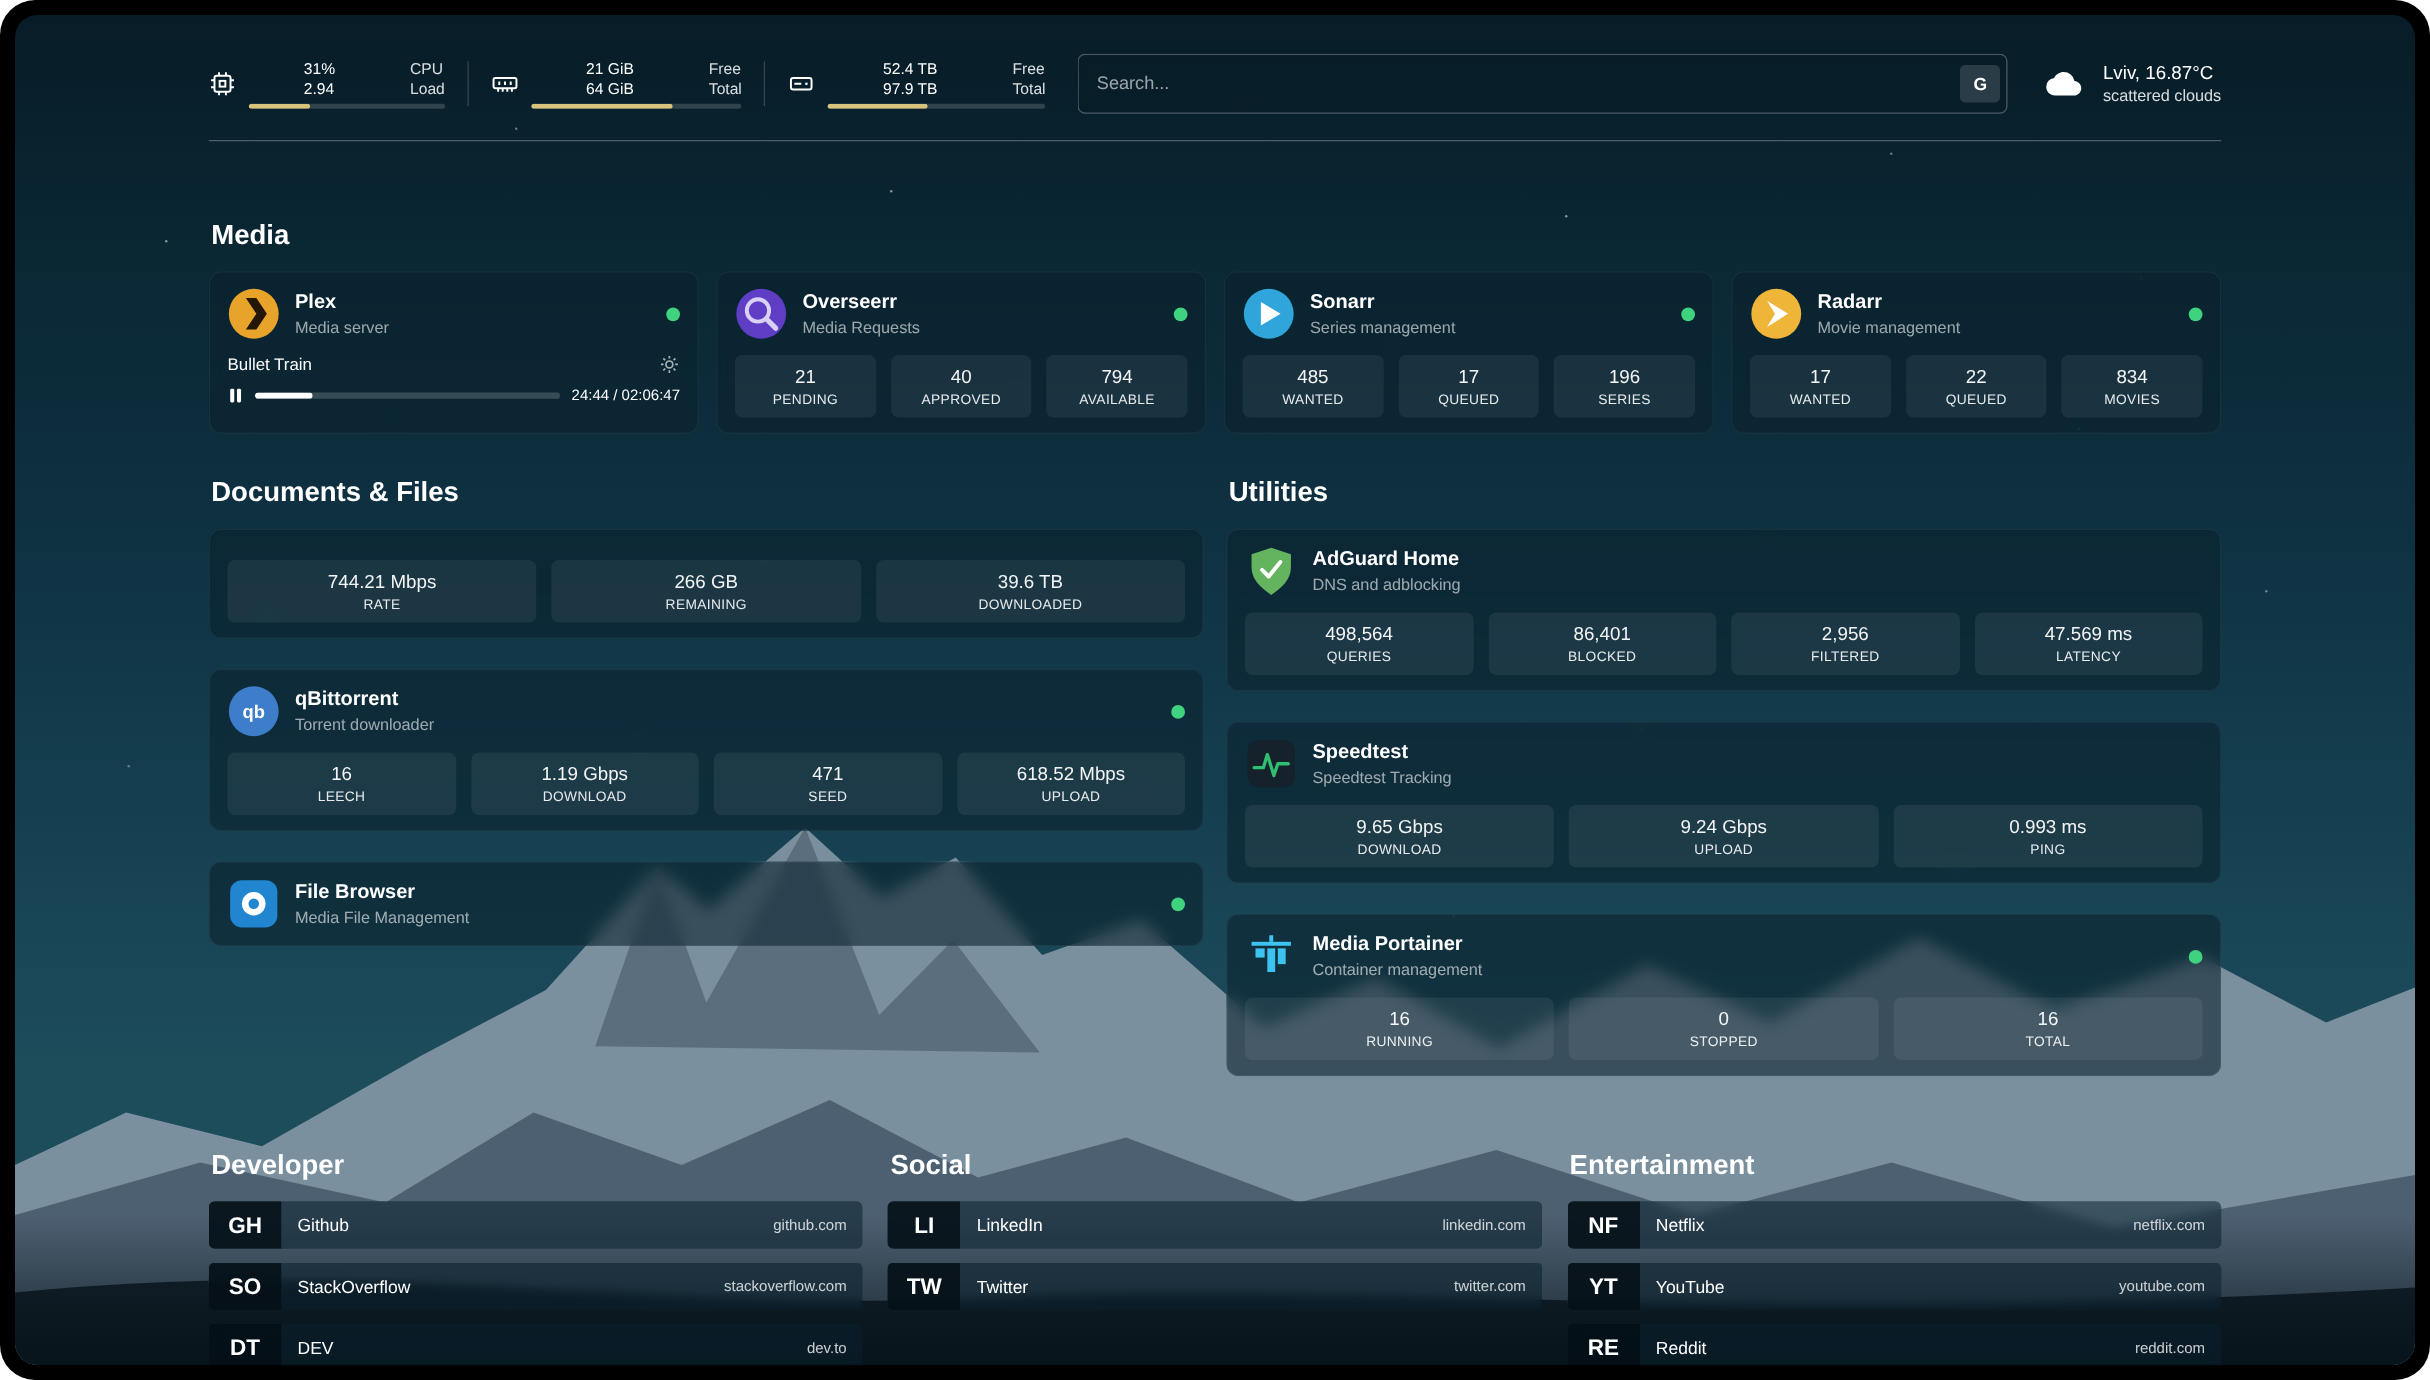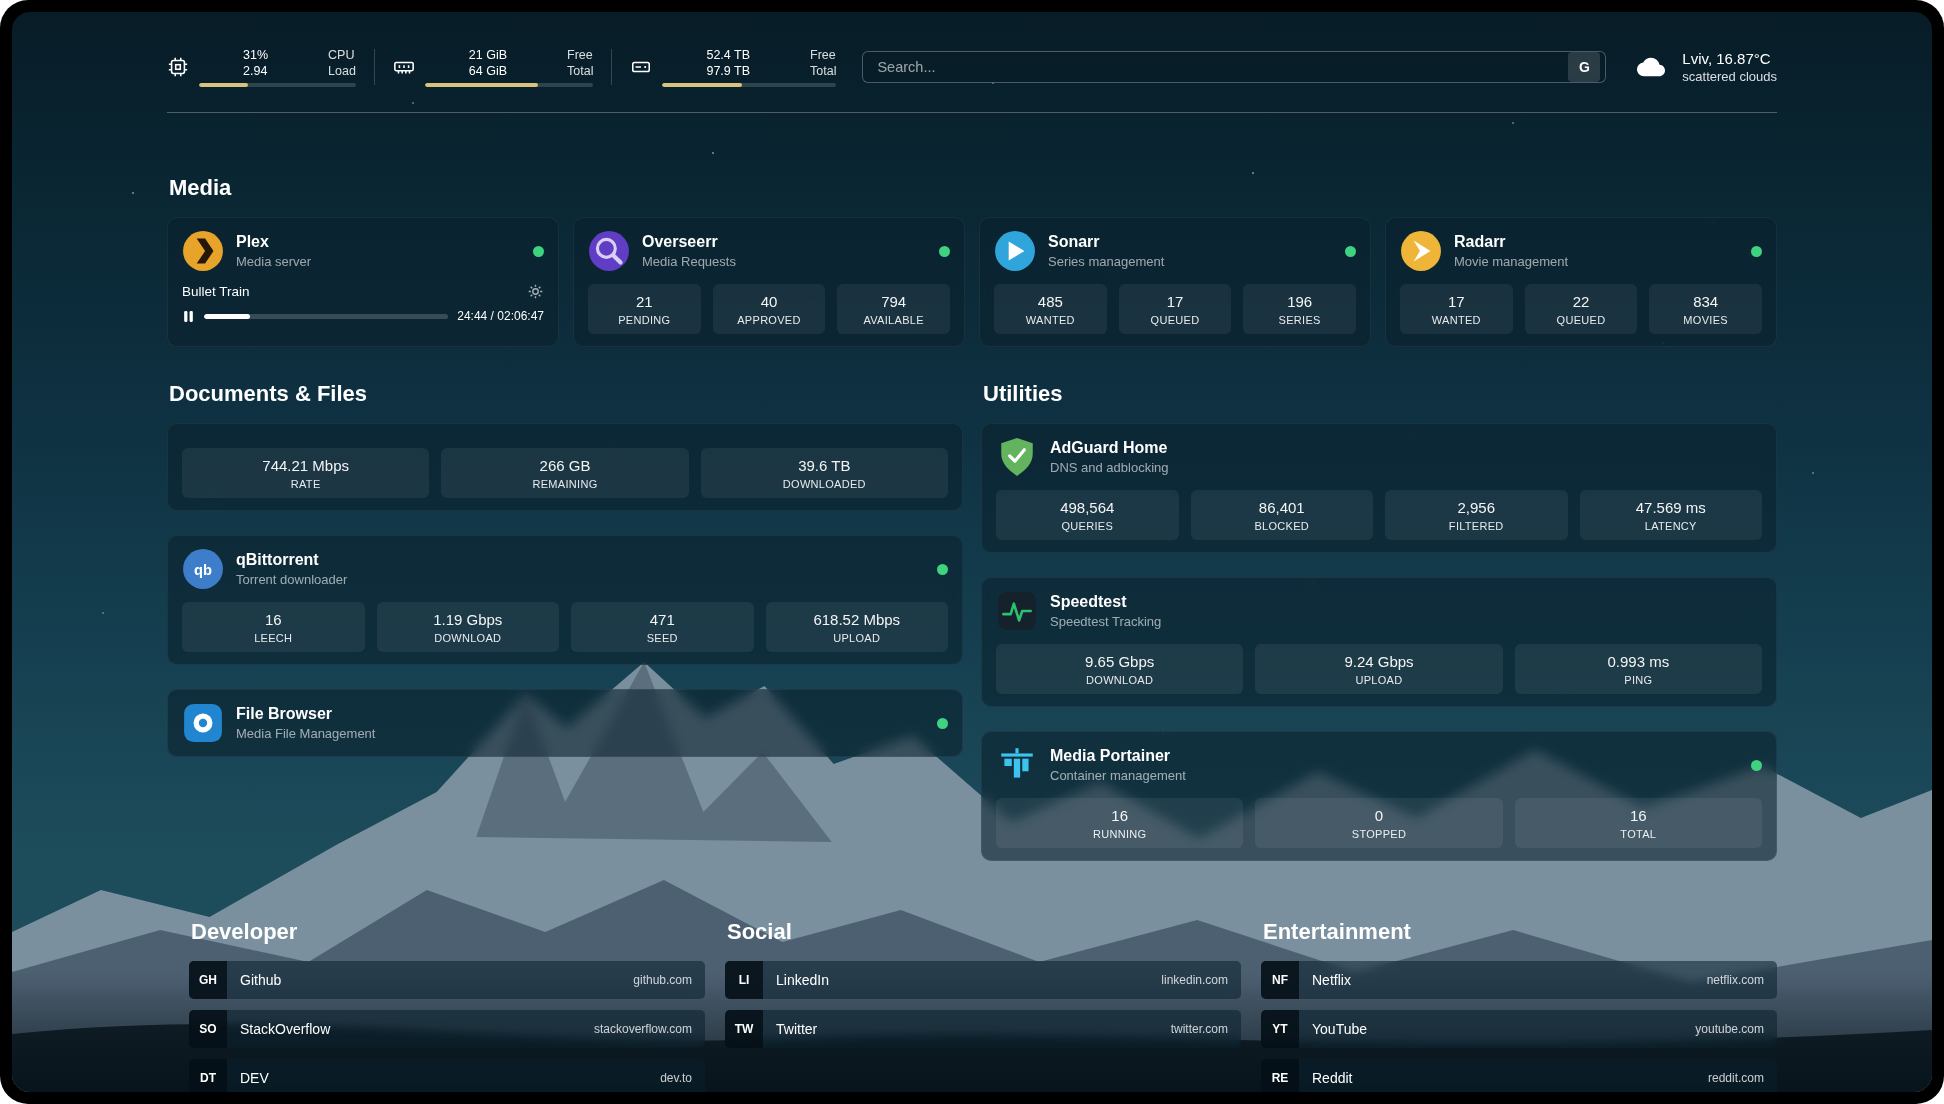--- a/index.html
+++ b/index.html
@@ -31,21 +31,21 @@
   .resources { display:flex; align-items:center; gap:18px; }
   .resource { display:flex; align-items:center; gap:10px; }
   .res-icon svg { width:22px; height:22px; display:block; }
   .res-main { min-width:86px; }
   .res-cols { display:flex; gap:16px; font-size:12.5px; line-height:1.3; }
   .res-col { display:flex; flex-direction:column;margin-left:44px; }
   .res-col.dim { color:rgba(255,255,255,.85); }
   .res-bar { margin-top:4px; height:4px; border-radius:2px; background:rgba(255,255,255,.16); overflow:hidden; }
   .res-fill { height:100%; border-radius:2px; background:var(--resource-bar,#d8c37c); }
   .res-divider { width:1px; height:36px; background:rgba(255,255,255,.18); }
-  .search-wrap { flex:1; display:flex; align-items:center; height:32px; padding:0 5px 0 14px;
+  .search-wrap { flex:1; display:flex; align-items:center; height:48px; padding:0 5px 0 14px;
     background:rgba(8,28,38,.55); border:1px solid rgba(255,255,255,.28); border-radius:6px; backdrop-filter:blur(4px); }
   .search-input { flex:1; background:transparent; border:none; outline:none; color:#fff; font-size:14.5px; font-family:"Liberation Sans",sans-serif; }
   .search-input::placeholder { color:rgba(255,255,255,.6); }
   .search-btn { width:32px; height:30px; border:none; border-radius:4px; background:rgba(255,255,255,.14);
     color:#fff; font-size:14px; font-weight:bold; cursor:pointer; font-family:"Liberation Sans",sans-serif; }
   .weather { display:flex; align-items:center; gap:12px; }
   .weather-icon svg { width:38px; height:28px; display:block; }
   .weather-loc { font-size:15px; }
   .weather-cond { font-size:13px; color:rgba(255,255,255,.85); margin-top:2px; }
   .divider { height:1px; background:rgba(255,255,255,.28); margin-top:20px; }
@@ -79,25 +79,25 @@
   .player-top { display:flex; align-items:center; justify-content:space-between; }
   .player-title { font-size:13.5px; }
   .gear-icon svg { width:17px; height:17px; display:block; }
   .player-bottom { display:flex; align-items:center; gap:9px; margin-top:9px; }
   .pause-icon svg { width:13px; height:13px; display:block; }
   .player-track { flex:1; height:5px; border-radius:3px; background:rgba(255,255,255,.18); overflow:hidden; }
   .player-fill { height:100%; border-radius:3px; background:var(--player-fill,#fff); }
   .player-time { font-size:12px; white-space:nowrap; }
 
   
-  .bm-grid { display:grid; grid-template-columns:repeat(3,1fr); gap:20px; margin-top:58px;margin-left:22px; }
+  .bm-grid { display:grid; grid-template-columns:repeat(3,1fr); gap:20px; margin-top:58px; }
   .bm-list { display:flex; flex-direction:column; gap:11px; }
   .bm-row { display:flex; align-items:center; height:38px; background:rgba(10,33,45,.55); border-radius:5px;
     overflow:hidden; cursor:pointer; backdrop-filter:blur(4px); }
-  .bm-abbr { width:38px; align-self:stretch; background:rgba(4,14,20,.8); color:#fff; font-weight:700; font-size:12px;
+  .bm-abbr { width:58px; align-self:stretch; background:rgba(4,14,20,.8); color:#fff; font-weight:700; font-size:18px;
     display:flex; align-items:center; justify-content:center; flex:none; }
   .bm-name { font-size:14px; margin-left:13px; }
   .bm-url { margin-left:auto; margin-right:13px; font-size:12px; color:rgba(255,255,255,.78); }
 </style>
 </head>
 <body>
 
 <div class="bezel">
   <div class="frame">
     <div class="stars"></div>

